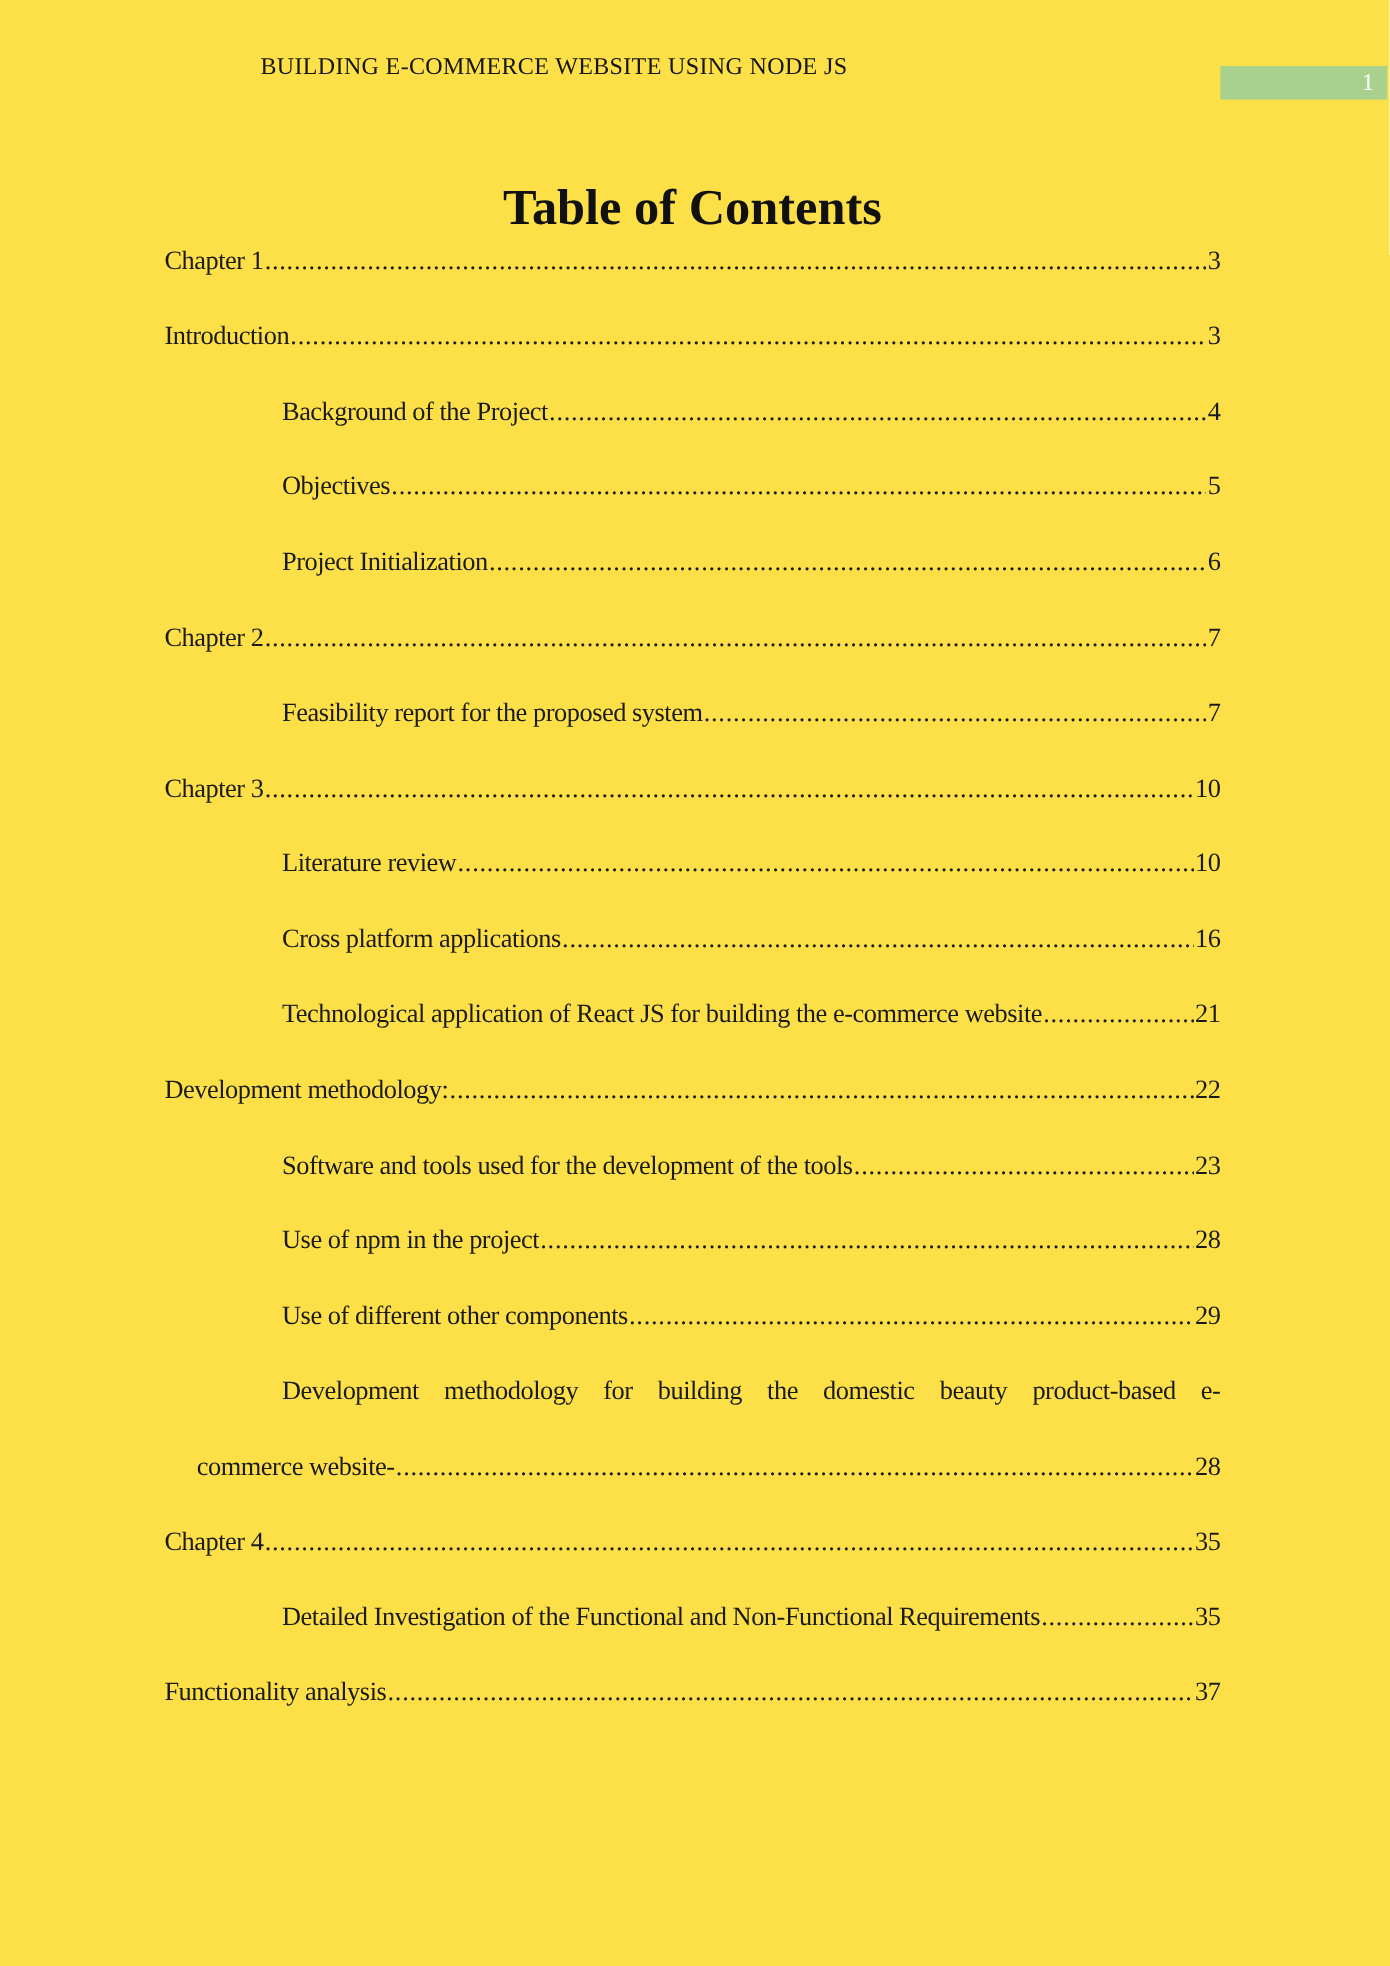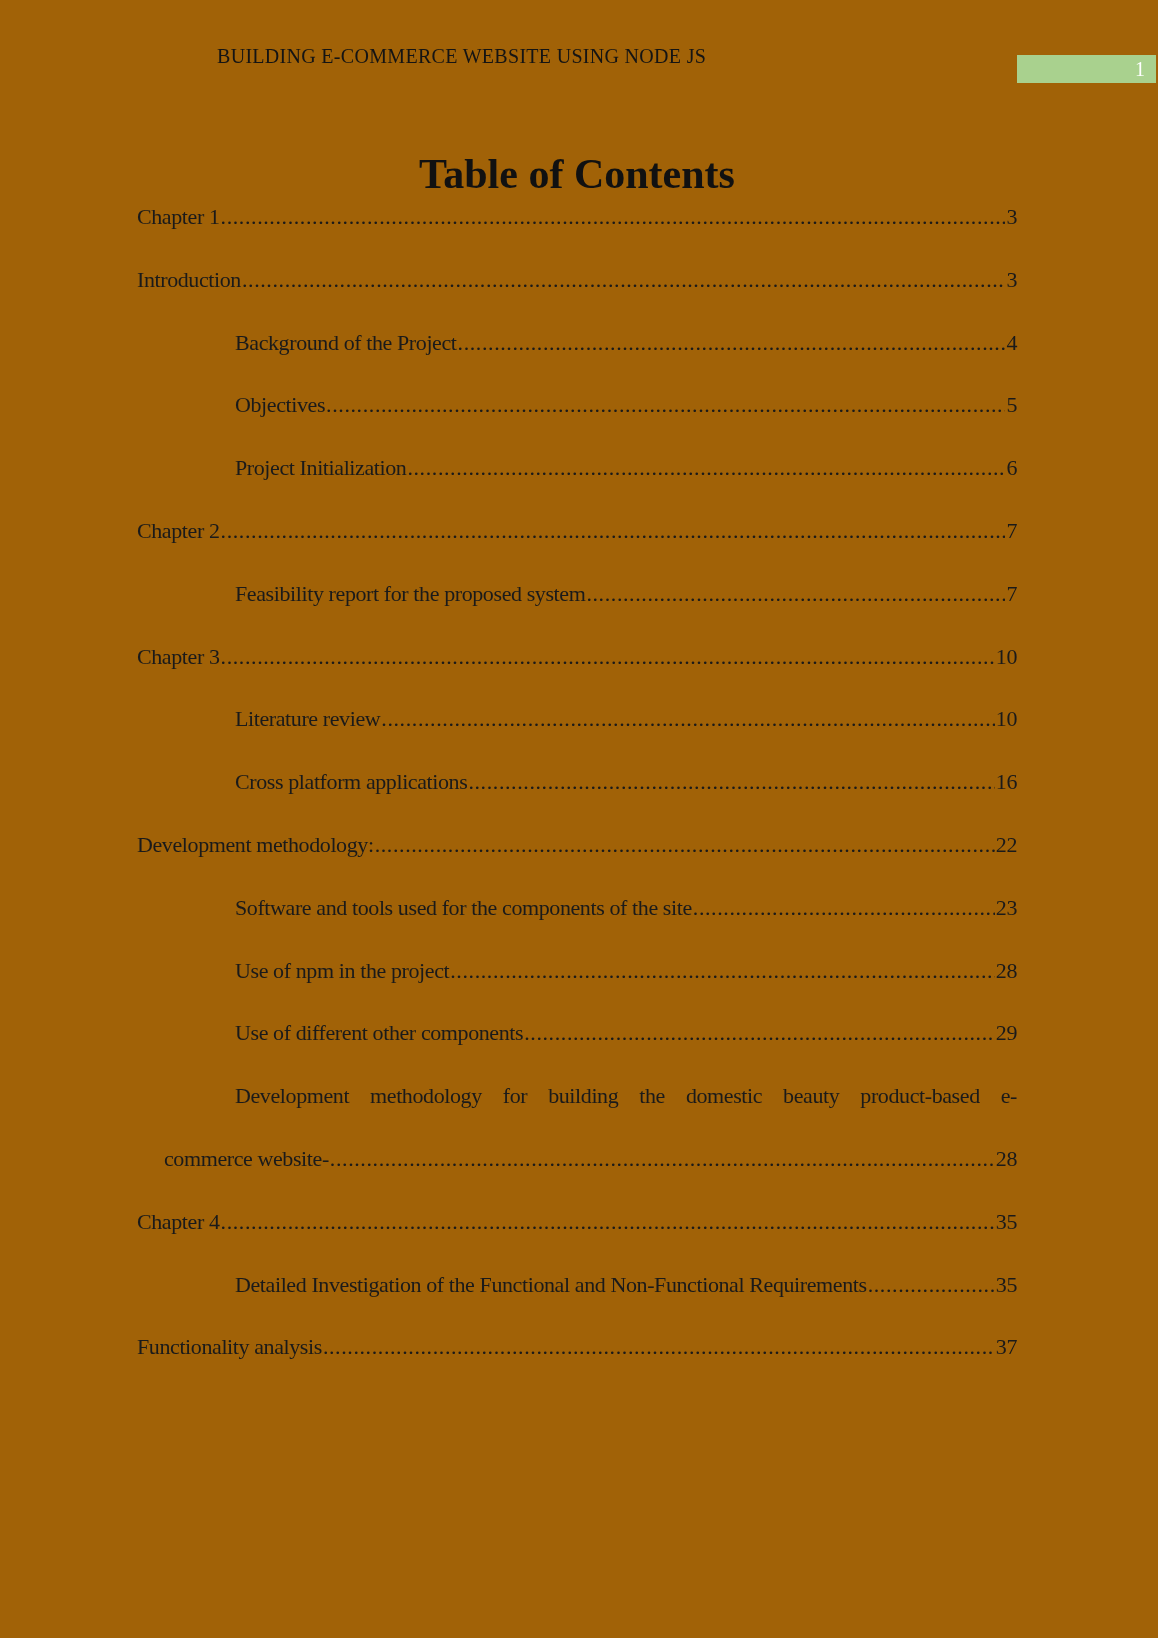--- a/index.html
+++ b/index.html
@@ -5,21 +5,21 @@
 <style>
   html, body {
     margin: 0;
     padding: 0;
     background: #ffffff;
   }
   .page {
     position: relative;
     width: 1158px;
     height: 1638px;
-    background: #a16207;
+    background: #fde047;
     font-family: "Liberation Serif", "DejaVu Serif", serif;
     color: #1a1a1a;
     overflow: hidden;
   }
 
   
   .header-title {
     position: absolute;
     left: 217px;
     top: 43px;
@@ -152,27 +152,32 @@
       <div class="toc-row lvl2">
         <span class="lbl">Literature review</span>
         <span class="leader"></span>
         <span class="pg">10</span>
       </div>
       <div class="toc-row lvl2">
         <span class="lbl">Cross platform applications</span>
         <span class="leader"></span>
         <span class="pg">16</span>
       </div>
+      <div class="toc-row lvl2">
+        <span class="lbl">Technological application of React JS for building the e-commerce website</span>
+        <span class="leader"></span>
+        <span class="pg">21</span>
+      </div>
       <div class="toc-row lvl1">
         <span class="lbl">Development methodology:</span>
         <span class="leader"></span>
         <span class="pg">22</span>
       </div>
       <div class="toc-row lvl2">
-        <span class="lbl">Software and tools used for the components of the site</span>
+        <span class="lbl">Software and tools used for the development of the tools</span>
         <span class="leader"></span>
         <span class="pg">23</span>
       </div>
       <div class="toc-row lvl2">
         <span class="lbl">Use of npm in the project</span>
         <span class="leader"></span>
         <span class="pg">28</span>
       </div>
       <div class="toc-row lvl2">
         <span class="lbl">Use of different other components</span>

